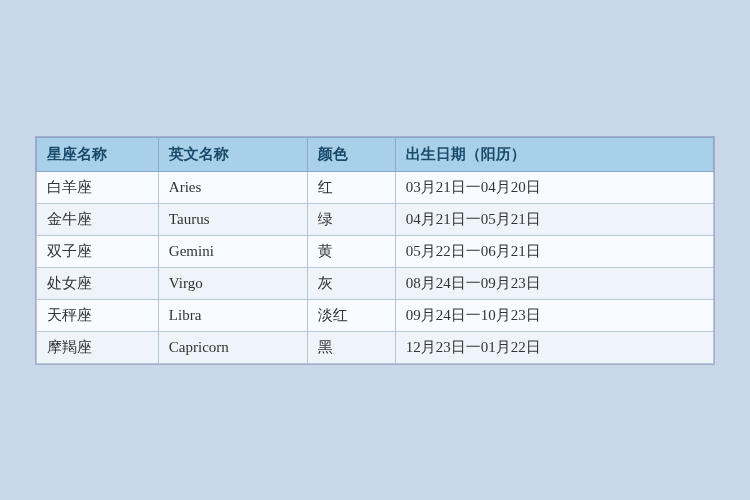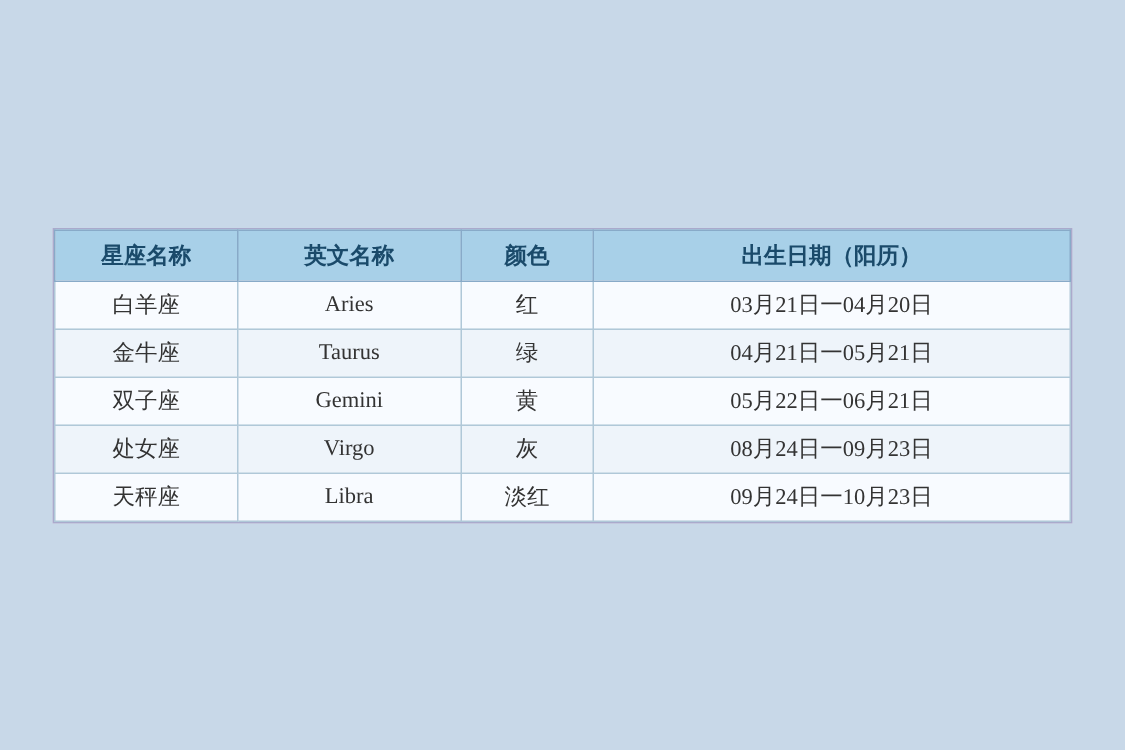--- a/index.html
+++ b/index.html
@@ -22,34 +22,34 @@
       border-collapse: collapse;
       font-size: 15px;
       color: #222;
     }
     thead tr {
       background-color: #a8d0e8;
     }
     thead th {
       border: 1px solid #88aac8;
       padding: 7px 10px;
-      text-align: center;
+      text-align: left;
       font-weight: bold;
       color: #1a4a6a;
     }
     tbody tr {
       background-color: #f8fbff;
     }
     tbody tr:nth-child(even) {
       background-color: #eef4fa;
     }
     tbody td {
       border: 1px solid #b0c8d8;
       padding: 6px 10px;
-      text-align: center;
+      text-align: left;
       color: #333;
     }
     .col-chinese { width: 18%; }
     .col-english { width: 22%; }
     .col-color   { width: 13%; }
     .col-date    { width: 47%; }
   </style>
 </head>
 <body>
 
@@ -87,15 +87,21 @@
           <td>Virgo</td>
           <td>灰</td>
           <td>08月24日一09月23日</td>
         </tr>
         <tr>
           <td>天秤座</td>
           <td>Libra</td>
           <td>淡红</td>
           <td>09月24日一10月23日</td>
         </tr>
+        <tr>
+          <td>摩羯座</td>
+          <td>Capricorn</td>
+          <td>黑</td>
+          <td>12月23日一01月22日</td>
+        </tr>
       </tbody>
   </table>
 </div>
 
 </body></html>

